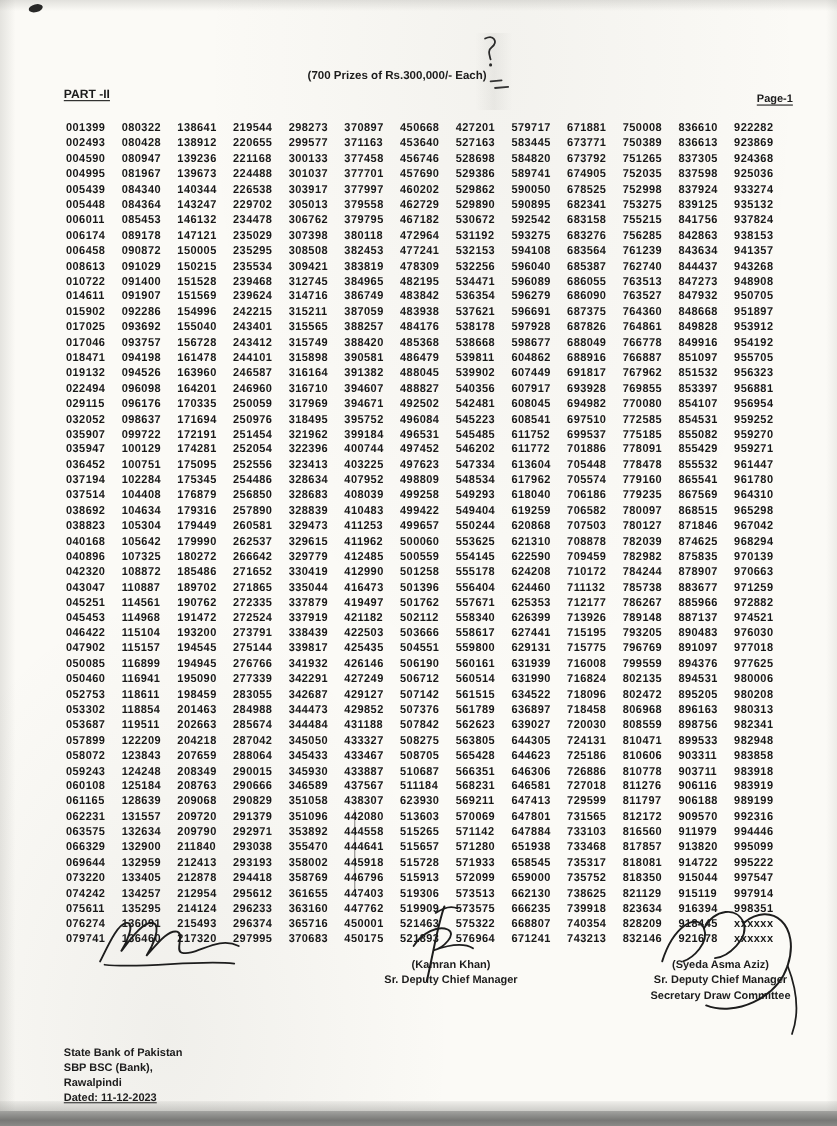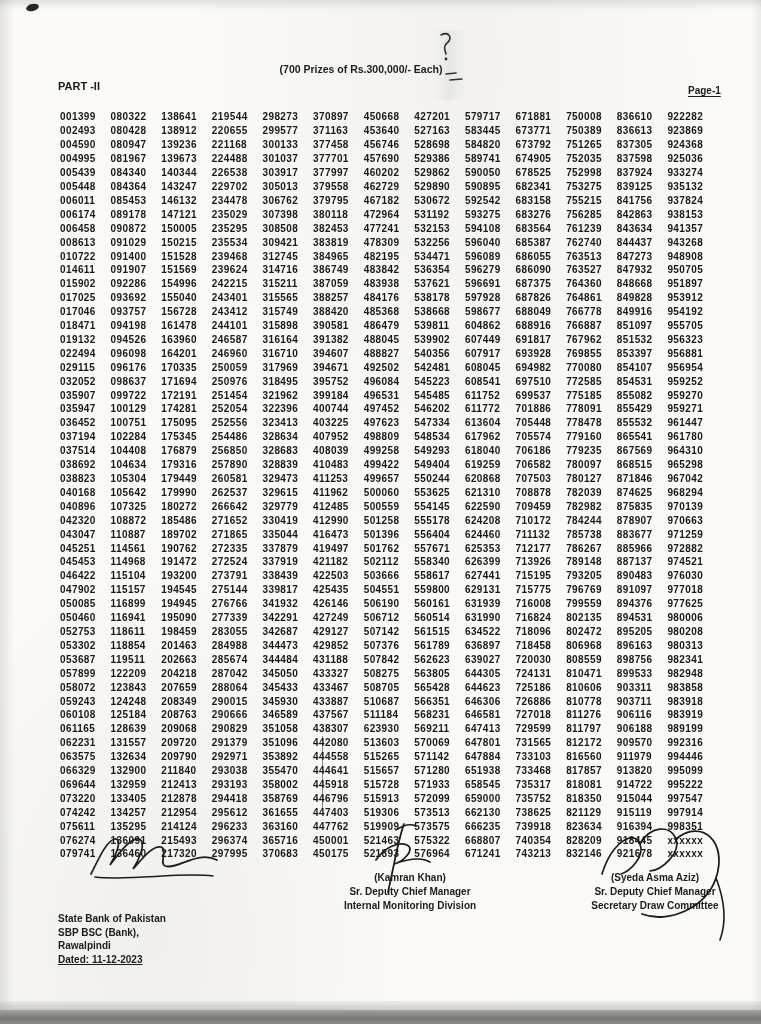--- a/index.html
+++ b/index.html
@@ -20,21 +20,21 @@
   }
   .hdr{
     position:absolute;left:0;top:49px;width:722px;
     text-align:center;font-weight:bold;
   }
   .hdr .l1{font-size:10.5px;letter-spacing:.15px;}
   .hdr .l2{font-size:10.5px;margin-top:14px;}
   .part{
     position:absolute;left:58px;top:80px;
     font-size:11px;font-weight:bold;
-    text-underline-offset:2px;
+    text-decoration:underline;text-underline-offset:2px;
   }
   .pageno{
     position:absolute;left:688px;top:85px;
     font-size:10px;font-weight:bold;
     text-decoration:underline;text-underline-offset:2px;
   }
   .grid{
     position:absolute;left:60px;top:110px;width:658px;height:752px;
     display:grid;
     grid-template-columns:repeat(13,1fr);
@@ -47,21 +47,21 @@
     transform:scaleY(1.04);
   }
   .sigblock{
     position:absolute;width:224px;text-align:center;
     font-size:10px;font-weight:bold;line-height:14px;
   }
   .sig1{left:40px;top:871px;}
   .sig2{left:298px;top:871px;}
   .sig3{left:543px;top:871px;}
   .issuer{
-    position:absolute;left:58px;top:912px;
+    position:absolute;left:58px;top:951px;
     font-size:10px;font-weight:bold;line-height:13.5px;
   }
   .issuer .dated{text-decoration:underline;text-underline-offset:1px;}
   .ink{position:absolute;pointer-events:none;}
   .speck{
     position:absolute;left:26px;top:4px;width:13px;height:7px;
     background:#161616;border-radius:50%;
     transform:rotate(-14deg);opacity:.92;
   }
   .crease{
@@ -821,21 +821,20 @@
   <svg class="ink" style="left:590px;top:816px" width="150" height="134" viewBox="0 0 150 134">
     <path d="M12,58 C22,26 44,13 50,28 C55,41 40,55 31,58" fill="none" stroke="#1d1d1d" stroke-width="1.7" stroke-linecap="round"></path>
     <path d="M50,28 C60,10 80,8 86,23 C91,37 72,54 60,55" fill="none" stroke="#1d1d1d" stroke-width="1.7" stroke-linecap="round"></path>
     <path d="M86,23 C112,2 138,26 126,62 C116,92 78,108 52,98" fill="none" stroke="#1d1d1d" stroke-width="1.8" stroke-linecap="round"></path>
     <path d="M126,62 C133,80 138,102 130,124" fill="none" stroke="#1d1d1d" stroke-width="1.6" stroke-linecap="round"></path>
   </svg>
 
   <div class="sigblock sig2">
     <div>(Kamran Khan)</div>
     <div>Sr. Deputy Chief Manager</div>
-    <div>Internal Monitoring Division</div>
   </div>
   <div class="sigblock sig3">
     <div>(Syeda Asma Aziz)</div>
     <div>Sr. Deputy Chief Manager</div>
     <div>Secretary Draw Committee</div>
   </div>
 
   <div class="issuer">
     <div>State Bank of Pakistan</div>
     <div>SBP BSC (Bank),</div>

